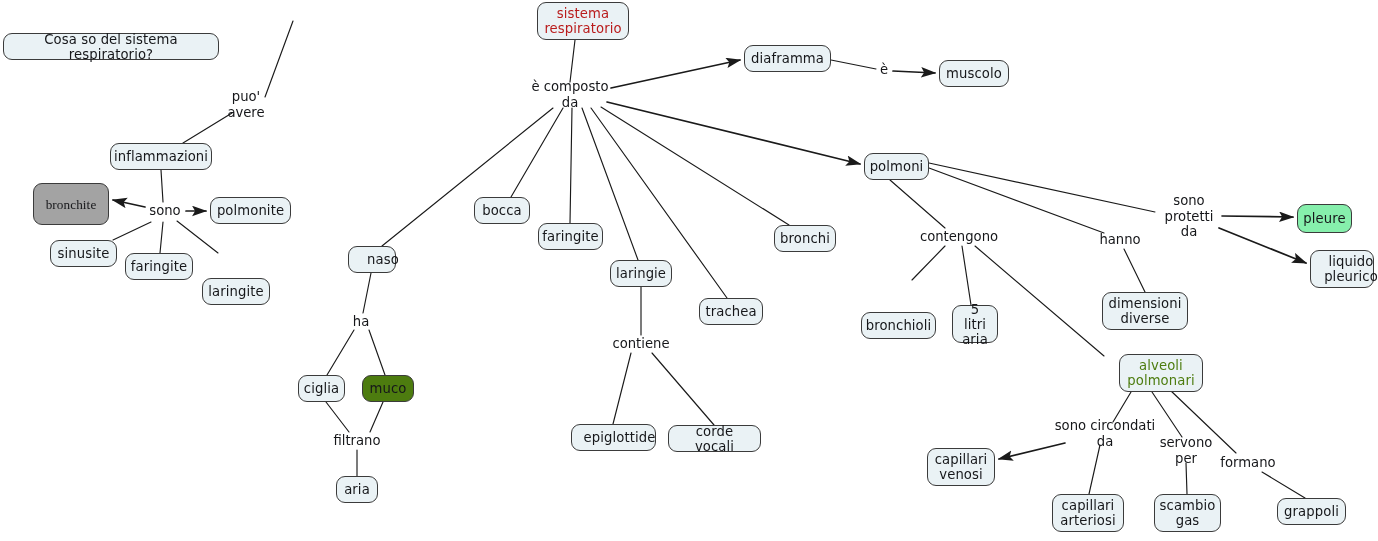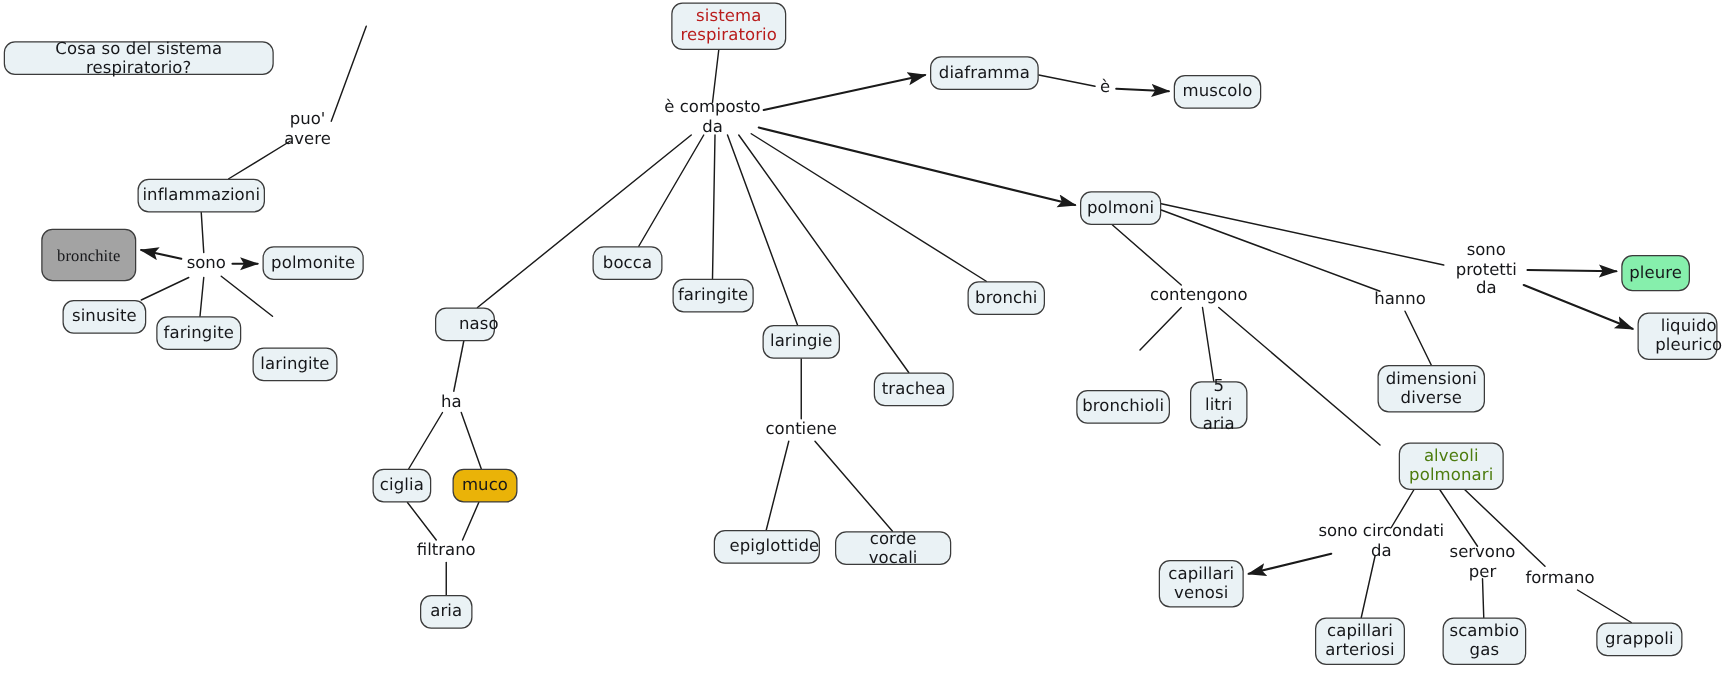--- a/index.html
+++ b/index.html
@@ -146,21 +146,21 @@
       <div class="node" style="left: 1100px; top: 354px; width: 84px; height: 38px; background: rgb(234, 242, 245); border-color: rgb(59, 59, 59); color: #4d7c0f; margin-left: 19px;">alveoli
 polmonari</div>
       <div class="node" style="left: 927px; top: 448px; width: 68px; height: 38px; background: rgb(234, 242, 245); border-color: rgb(59, 59, 59); color: rgb(22, 23, 26);">capillari
 venosi</div>
       <div class="node" style="left: 1052px; top: 494px; width: 72px; height: 38px; background: rgb(234, 242, 245); border-color: rgb(59, 59, 59); color: rgb(22, 23, 26);">capillari
 arteriosi</div>
       <div class="node" style="left: 1154px; top: 494px; width: 67px; height: 38px; background: rgb(234, 242, 245); border-color: rgb(59, 59, 59); color: rgb(22, 23, 26);">scambio
 gas</div>
       <div class="node" style="left: 1277px; top: 498px; width: 69px; height: 27px; background: rgb(234, 242, 245); border-color: rgb(59, 59, 59); color: rgb(22, 23, 26);">grappoli</div>
       <div class="node" style="left: 298px; top: 375px; width: 47px; height: 27px; background: rgb(234, 242, 245); border-color: rgb(59, 59, 59); color: rgb(22, 23, 26);">ciglia</div>
-      <div class="node" style="left: 362px; top: 375px; width: 52px; height: 27px; background: #eab308; border-color: rgb(59, 59, 59); color: rgb(22, 23, 26);">muco</div>
+      <div class="node" style="left: 362px; top: 375px; width: 52px; height: 27px; background: #4d7c0f; border-color: rgb(59, 59, 59); color: rgb(22, 23, 26);">muco</div>
       <div class="node" style="left: 336px; top: 476px; width: 42px; height: 27px; background: rgb(234, 242, 245); border-color: rgb(59, 59, 59); color: rgb(22, 23, 26);">aria</div>
       <div class="node" style="left: 571px; top: 424px; width: 85px; height: 27px; background: rgb(234, 242, 245); border-color: rgb(59, 59, 59); color: rgb(22, 23, 26); padding-left: 19px;">epiglottide</div>
       <div class="node" style="left: 668px; top: 425px; width: 93px; height: 27px; background: rgb(234, 242, 245); border-color: rgb(59, 59, 59); color: rgb(22, 23, 26);">corde vocali</div>
     </div>
   <div id="labels-group">
       <div class="linklabel" style="left: 246px; top: 104px; color: rgb(22, 23, 26);">puo'
 avere</div>
       <div class="linklabel" style="left: 165px; top: 211px; color: rgb(22, 23, 26);">sono</div>
       <div class="linklabel" style="left: 570px; top: 94px; color: rgb(22, 23, 26);">è composto
 da</div>

